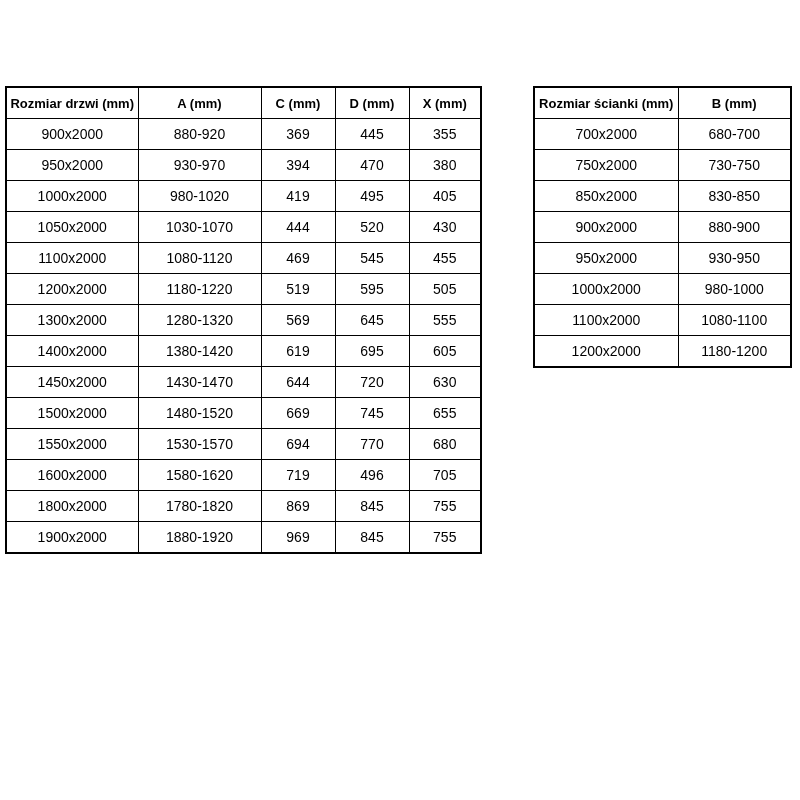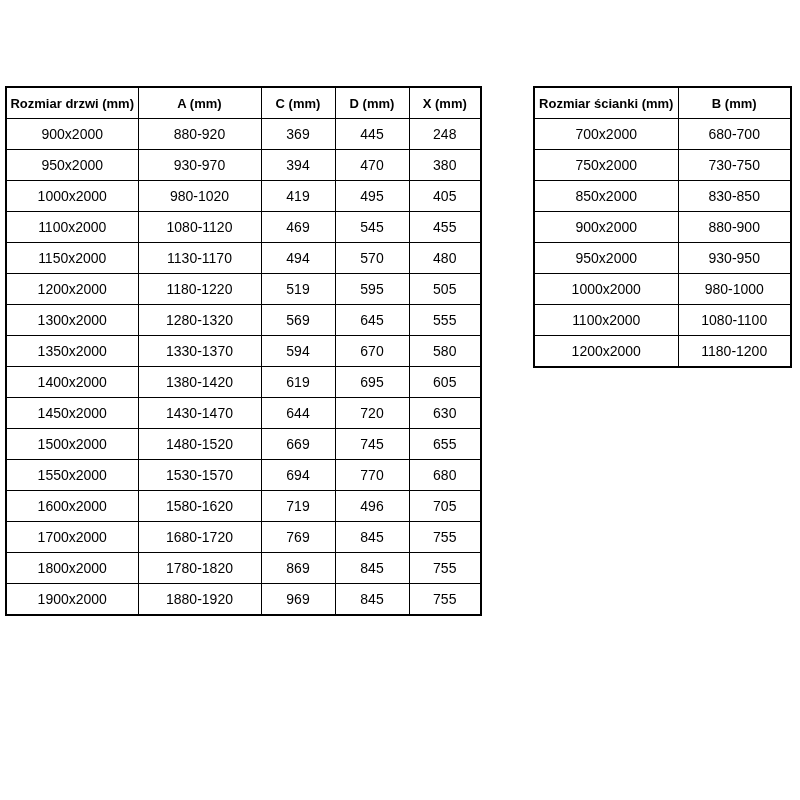--- a/index.html
+++ b/index.html
@@ -81,72 +81,65 @@
           <th>D (mm)</th>
           <th>X (mm)</th>
         </tr>
       </thead>
       <tbody>
         <tr>
           <td>900x2000</td>
           <td>880-920</td>
           <td>369</td>
           <td>445</td>
-          <td>248</td>
+          <td>355</td>
         </tr>
         <tr>
           <td>950x2000</td>
           <td>930-970</td>
           <td>394</td>
           <td>470</td>
           <td>380</td>
         </tr>
         <tr>
           <td>1000x2000</td>
           <td>980-1020</td>
           <td>419</td>
           <td>495</td>
           <td>405</td>
         </tr>
         <tr>
+          <td>1050x2000</td>
+          <td>1030-1070</td>
+          <td>444</td>
+          <td>520</td>
+          <td>430</td>
+        </tr>
+        <tr>
           <td>1100x2000</td>
           <td>1080-1120</td>
           <td>469</td>
           <td>545</td>
           <td>455</td>
         </tr>
         <tr>
-          <td>1150x2000</td>
-          <td>1130-1170</td>
-          <td>494</td>
-          <td>570</td>
-          <td>480</td>
-        </tr>
-        <tr>
           <td>1200x2000</td>
           <td>1180-1220</td>
           <td>519</td>
           <td>595</td>
           <td>505</td>
         </tr>
         <tr>
           <td>1300x2000</td>
           <td>1280-1320</td>
           <td>569</td>
           <td>645</td>
           <td>555</td>
         </tr>
         <tr>
-          <td>1350x2000</td>
-          <td>1330-1370</td>
-          <td>594</td>
-          <td>670</td>
-          <td>580</td>
-        </tr>
-        <tr>
           <td>1400x2000</td>
           <td>1380-1420</td>
           <td>619</td>
           <td>695</td>
           <td>605</td>
         </tr>
         <tr>
           <td>1450x2000</td>
           <td>1430-1470</td>
           <td>644</td>
@@ -168,27 +161,20 @@
           <td>680</td>
         </tr>
         <tr>
           <td>1600x2000</td>
           <td>1580-1620</td>
           <td>719</td>
           <td>496</td>
           <td>705</td>
         </tr>
         <tr>
-          <td>1700x2000</td>
-          <td>1680-1720</td>
-          <td>769</td>
-          <td>845</td>
-          <td>755</td>
-        </tr>
-        <tr>
           <td>1800x2000</td>
           <td>1780-1820</td>
           <td>869</td>
           <td>845</td>
           <td>755</td>
         </tr>
         <tr>
           <td>1900x2000</td>
           <td>1880-1920</td>
           <td>969</td>

